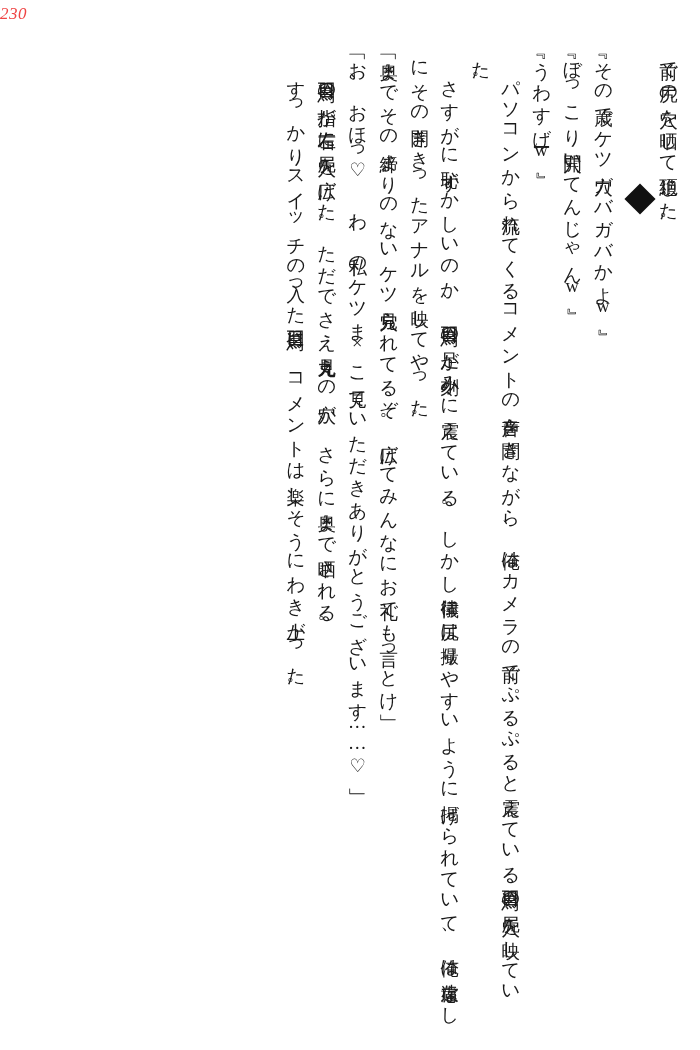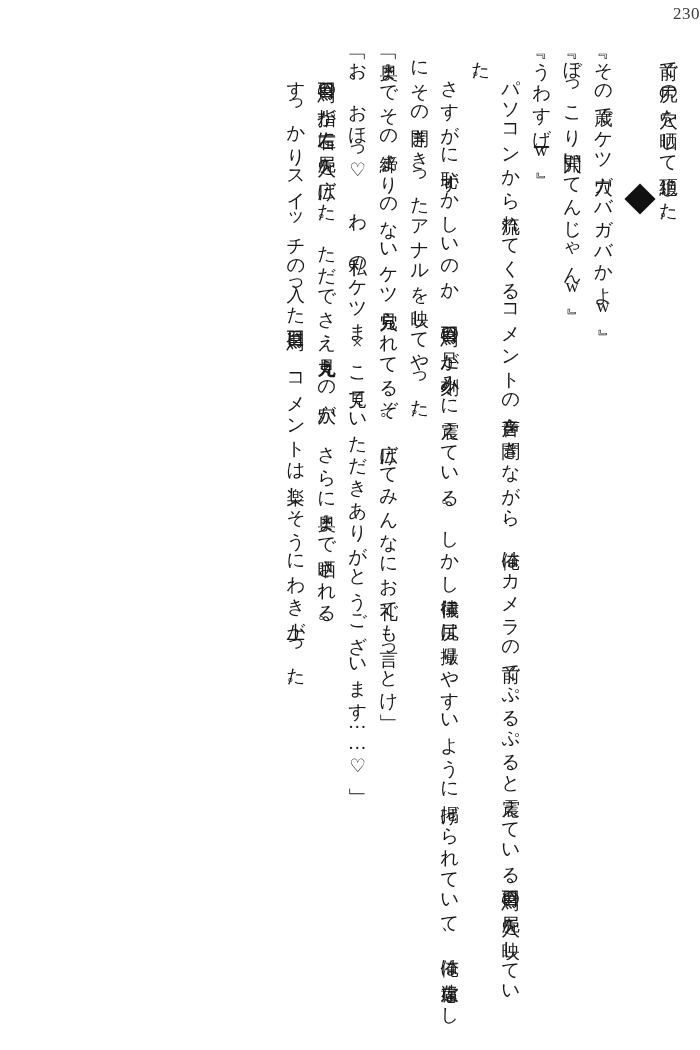--- a/index.html
+++ b/index.html
@@ -18,24 +18,25 @@
   .page {
     position: absolute;
     inset: 0;
     box-sizing: border-box;
   }
   .page-number {
     position: absolute;
     top: 4px;
     left: 0;
     right: 0;
-    text-align: right;
+    text-align: left;
+    font-style: italic;
     font-size: 17px;
     letter-spacing: 0.5px;
-    color: #404040;
+    color: #ef4444;
     font-family: "Liberation Serif", "DejaVu Serif", serif;
   }
   .body-area {
     position: absolute;
     top: 48px;
     left: 22px;
     right: 18px;
     bottom: 30px;
     display: flex;
     flex-direction: row-reverse;

